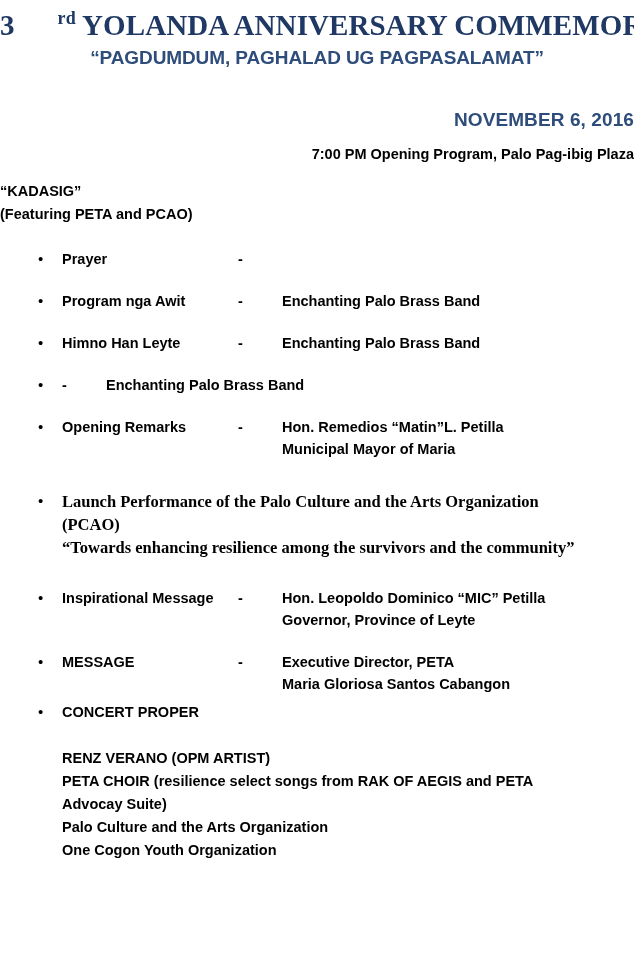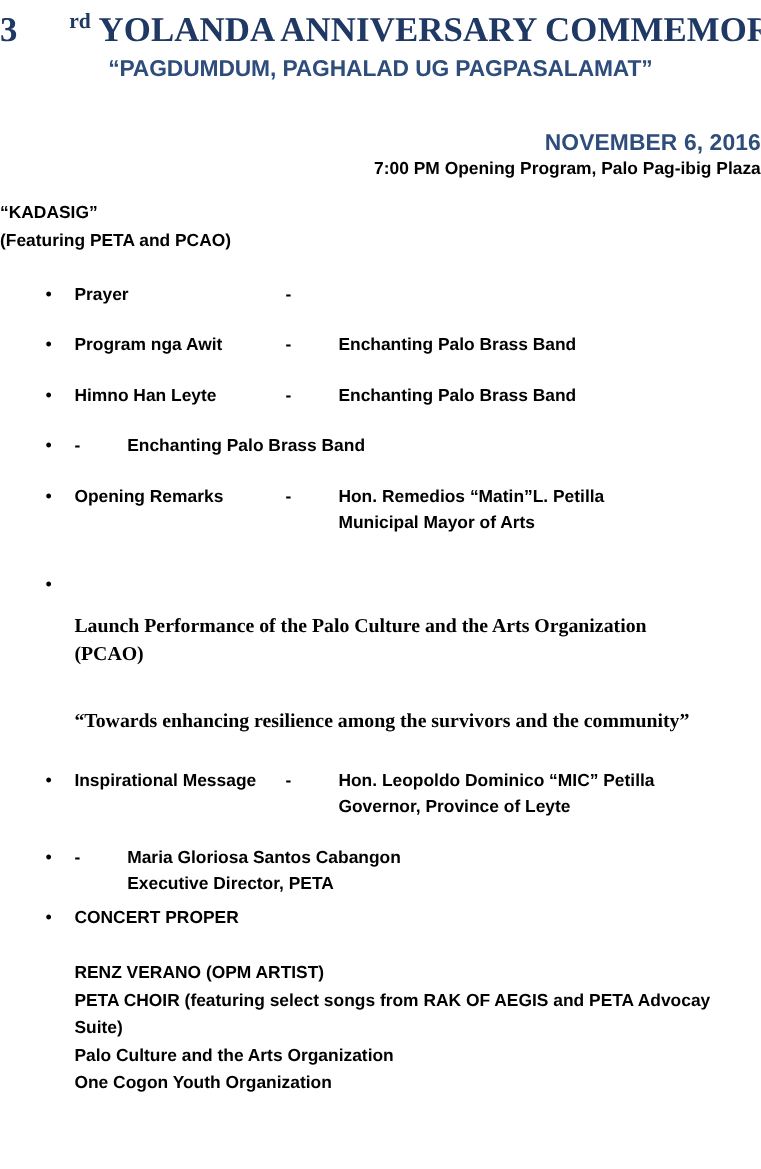--- a/index.html
+++ b/index.html
@@ -58,21 +58,21 @@
     font-size: 19px;
     line-height: 23px;
     color: #2e4d7b;
     letter-spacing: 0.1px;
   }
   .event-venue {
     font-weight: bold;
     font-size: 14.5px;
     line-height: 20px;
     color: #000000;
-    margin-top: 0;
+    margin-top: 13px;
   }
 
   
   .feature-block {
     margin-top: 16px;
     text-align: left;
     font-weight: bold;
     font-size: 14.5px;
     line-height: 23px;
   }
@@ -131,21 +131,20 @@
   .serif-body {
     flex: 1 1 auto;
     font-family: "Liberation Serif", serif;
     font-weight: bold;
     font-size: 16.5px;
     line-height: 23px;
     max-width: 528px;
   }
   .serif-body .para {
     display: block;
-    margin-top: 33px;
   }
 
   
   .program-row.tight {
     margin-bottom: 6px;
   }
 
   
   .performers {
     margin-top: 24px;
@@ -205,21 +204,21 @@
     <span class="row-dash">-</span>
     <span class="row-value">Enchanting Palo Brass Band</span>
   </div>
 
   <div class="program-row">
     <span class="bullet">•</span>
     <span class="row-label">Opening Remarks</span>
     <span class="row-dash">-</span>
     <span class="row-value">
       <span class="sub-line">Hon. Remedios “Matin”L. Petilla</span>
-      <span class="sub-line">Municipal Mayor of Arts</span>
+      <span class="sub-line">Municipal Mayor of Maria</span>
     </span>
   </div>
 
   <div class="serif-row">
     <span class="bullet">•</span>
     <span class="serif-body">
       <span class="para">Launch Performance of the Palo Culture and the Arts Organization (PCAO)</span>
       <span class="para">“Towards enhancing resilience among the survivors and the community”</span>
     </span>
   </div>
@@ -229,32 +228,33 @@
     <span class="row-label">Inspirational Message</span>
     <span class="row-dash">-</span>
     <span class="row-value">
       <span class="sub-line">Hon. Leopoldo Dominico “MIC” Petilla</span>
       <span class="sub-line">Governor, Province of Leyte</span>
     </span>
   </div>
 
   <div class="program-row tight">
     <span class="bullet">•</span>
+    <span class="row-label">MESSAGE</span>
     <span class="row-dash">-</span>
     <span class="row-value">
+      <span class="sub-line">Executive Director, PETA</span>
       <span class="sub-line">Maria Gloriosa Santos Cabangon</span>
-      <span class="sub-line">Executive Director, PETA</span>
     </span>
   </div>
 
   <div class="program-row tight">
     <span class="bullet">•</span>
     <span class="row-label">CONCERT PROPER</span>
   </div>
 
 </div>
 
 <div class="performers">
   <span class="perf-line">RENZ VERANO (OPM ARTIST)</span>
-  <span class="perf-line">PETA CHOIR (featuring select songs from RAK OF AEGIS and PETA Advocay Suite)</span>
+  <span class="perf-line">PETA CHOIR (resilience select songs from RAK OF AEGIS and PETA Advocay Suite)</span>
   <span class="perf-line">Palo Culture and the Arts Organization</span>
   <span class="perf-line">One Cogon Youth Organization</span>
 </div>
 
 </body></html>

